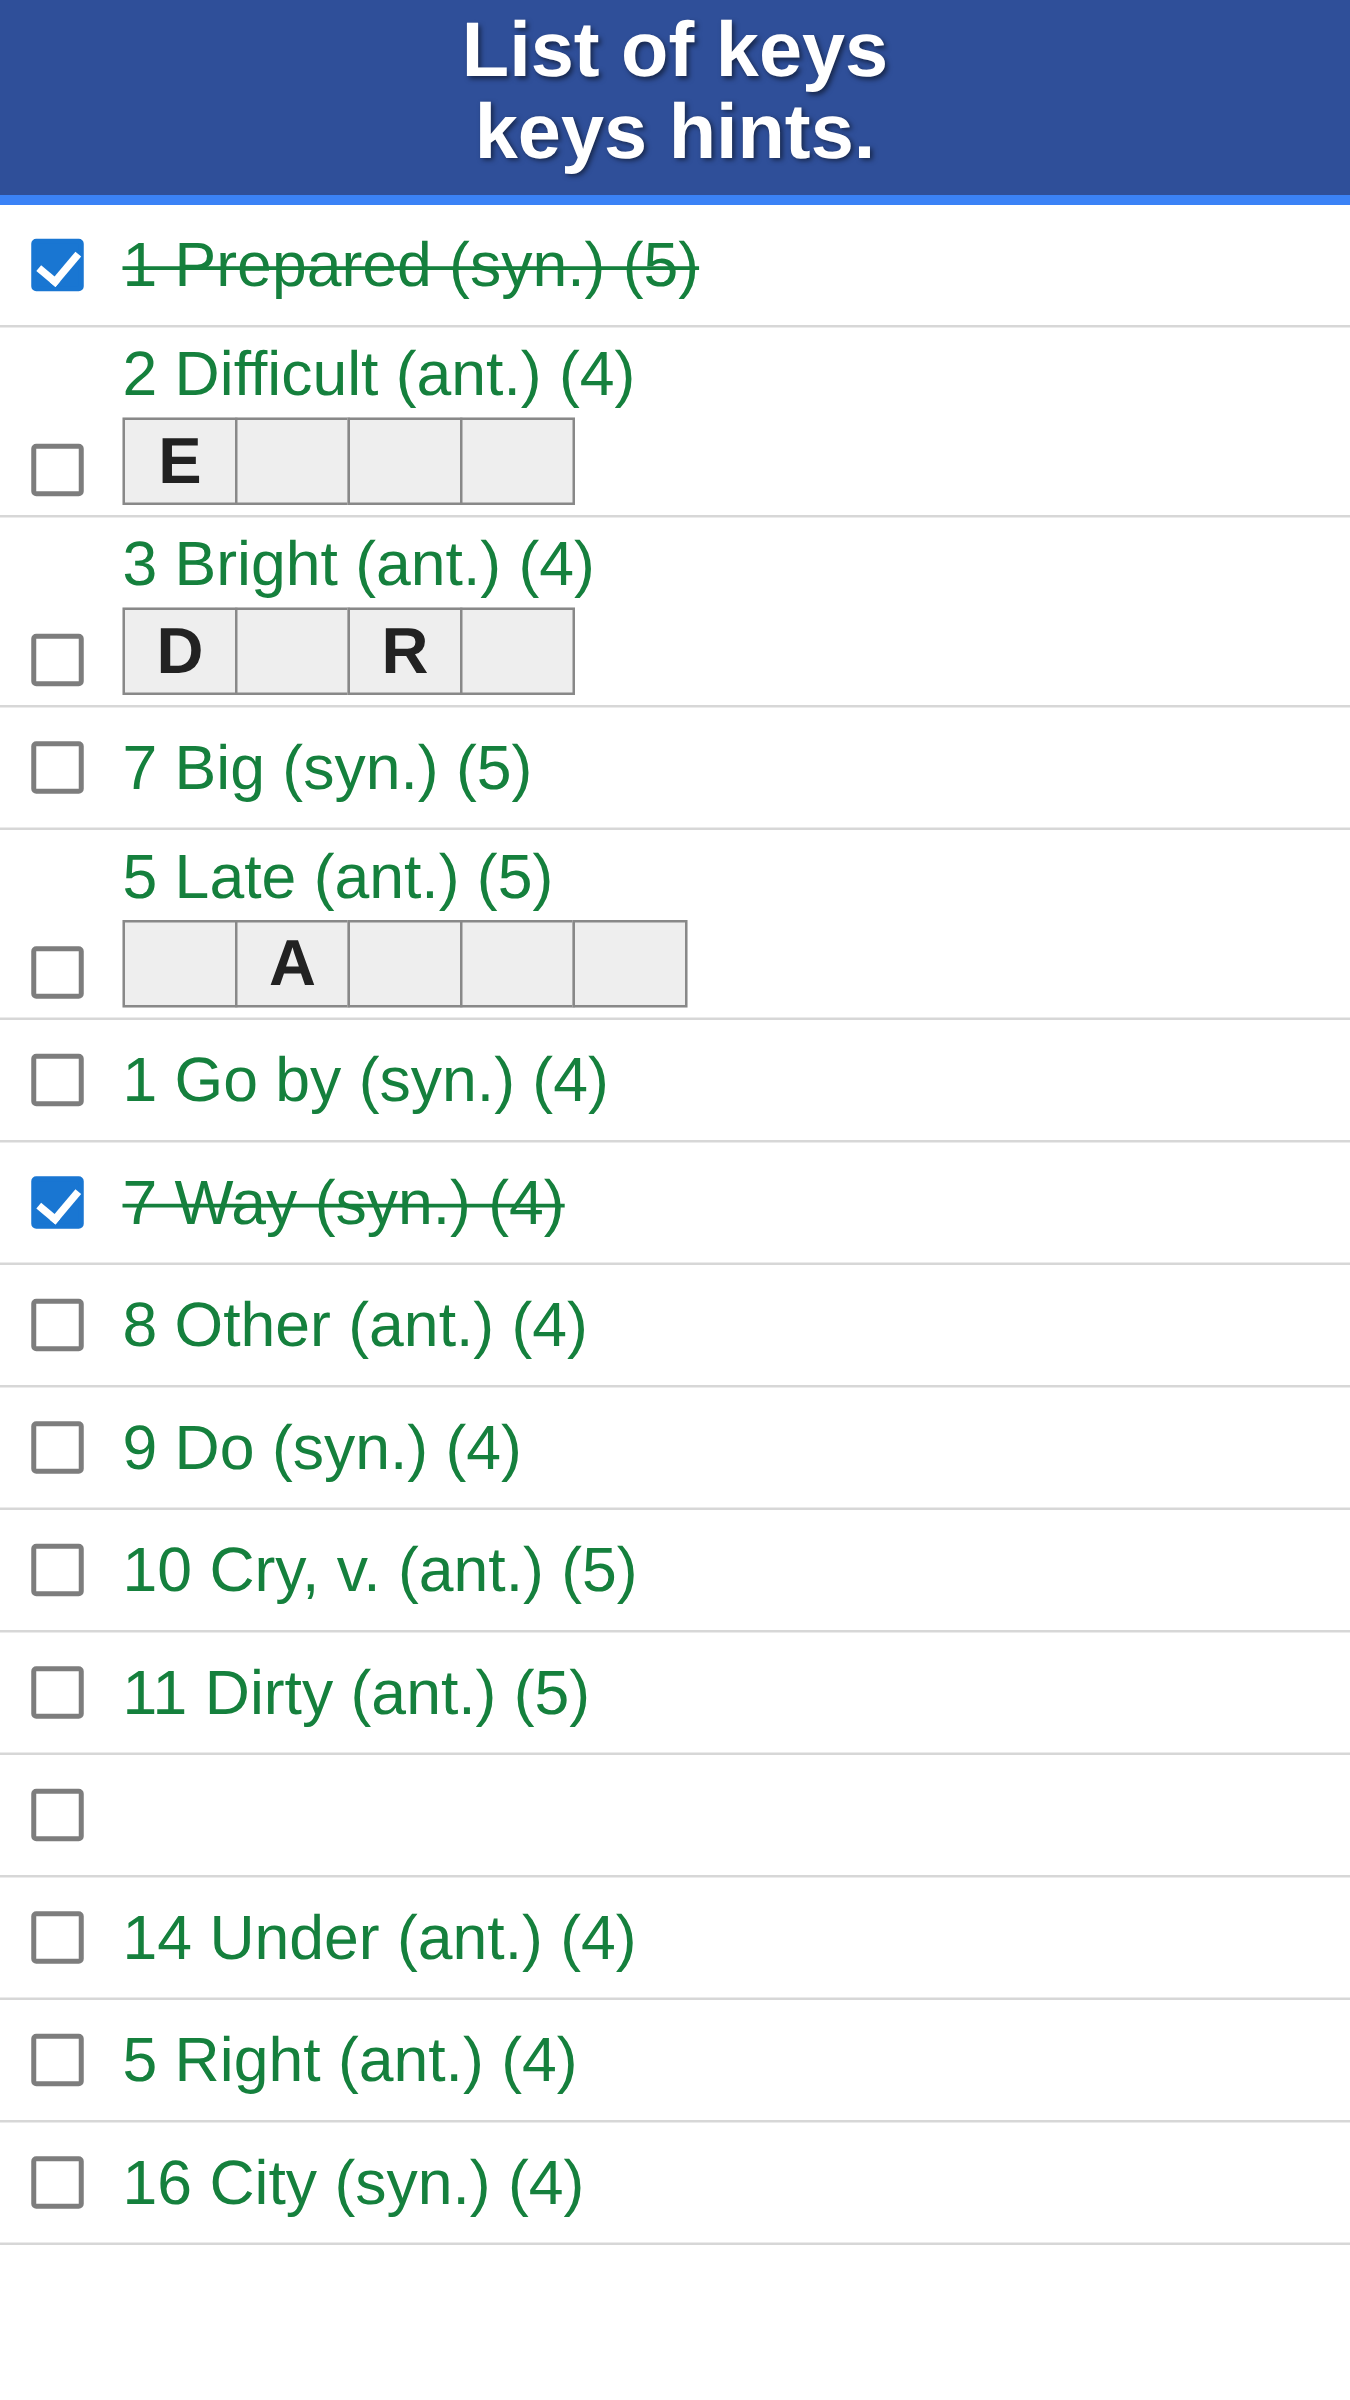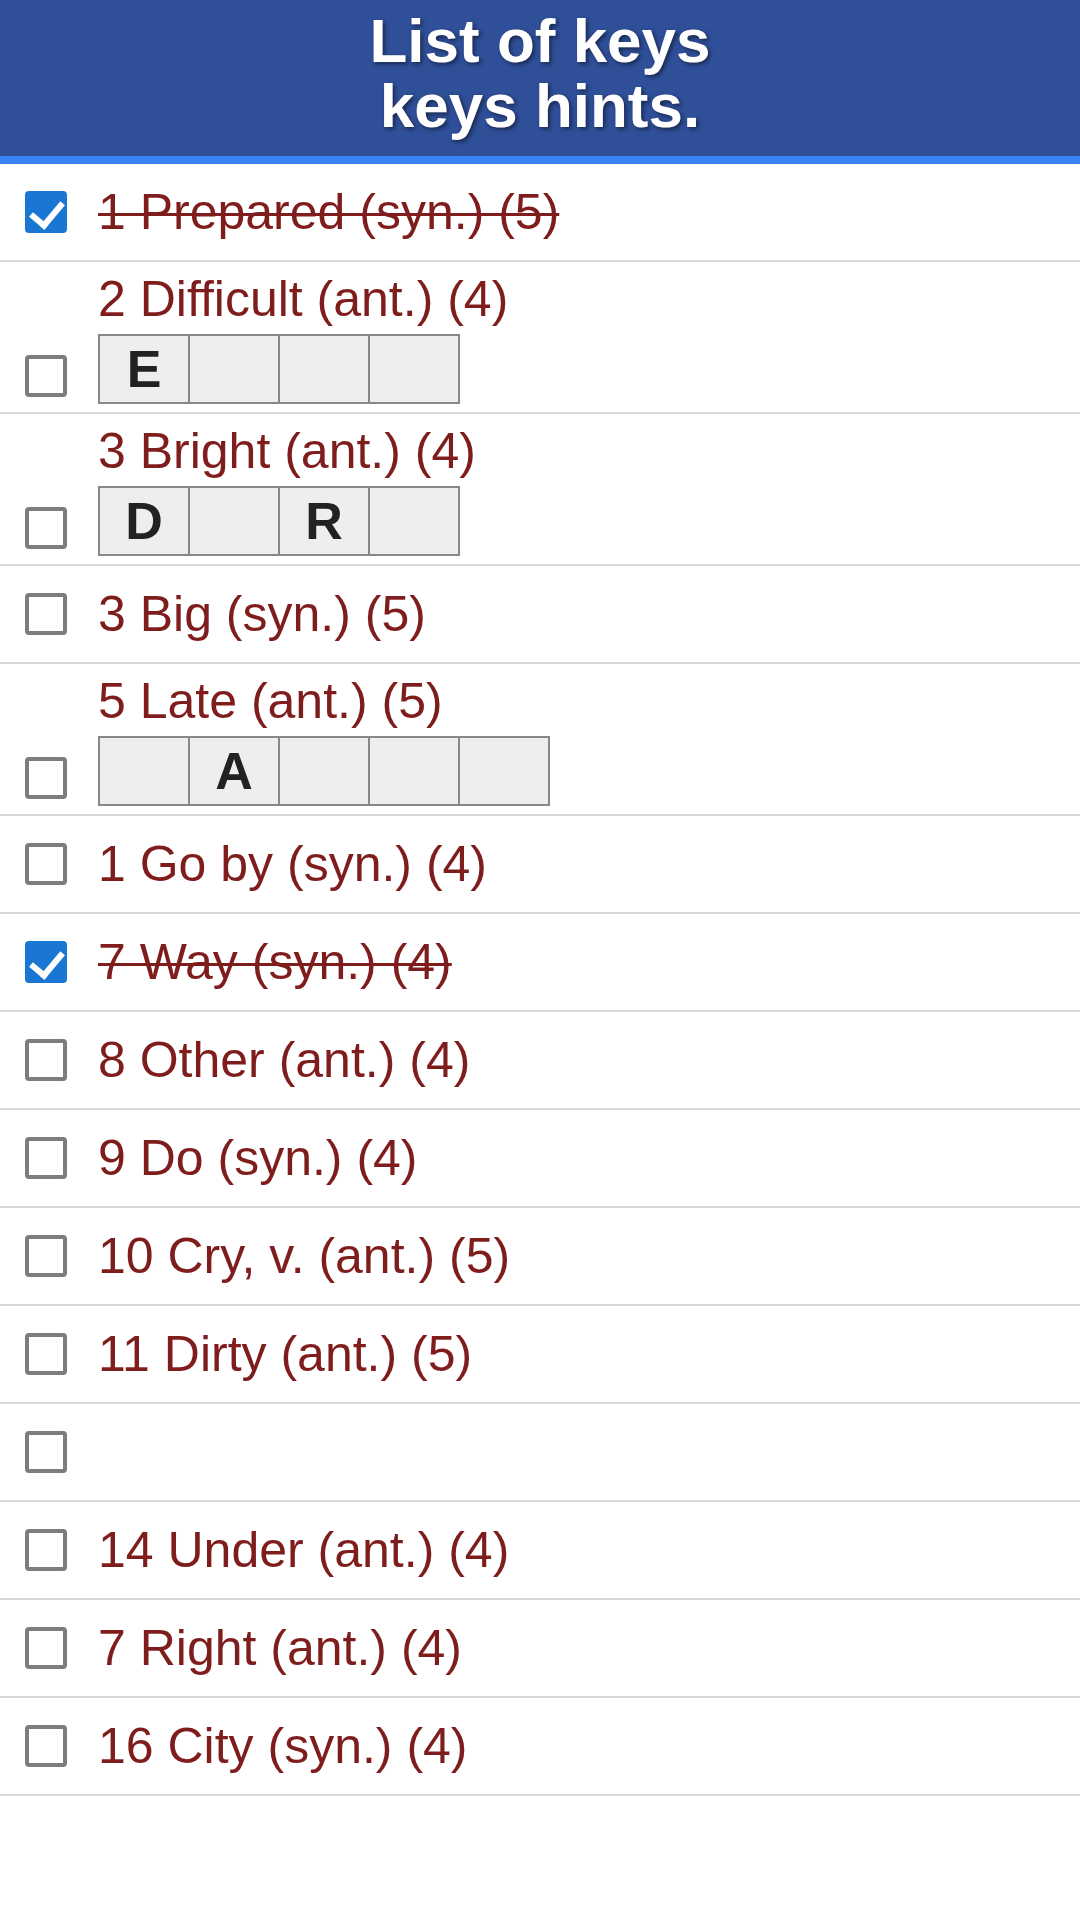--- a/index.html
+++ b/index.html
@@ -52,21 +52,21 @@
     position:absolute;
     left:8px; top:0px;
     width:14px; height:26px;
     border:solid #fff;
     border-width:0 6px 6px 0;
     transform:rotate(40deg);
   }
   .content { flex:1; display:flex; flex-direction:column; }
   .clue {
     font-size:50px;
-    color:#7f1d1d;
+    color:#15803d;
     font-weight:400;
   }
   .clue.done {
     text-decoration:line-through;
     text-decoration-thickness:3px;
   }
   .hint-cells {
     display:flex;
     margin-top:6px;
   }
@@ -125,21 +125,21 @@
           <div class="cell">R</div>
           <div class="cell"></div>
         </div>
       </div>
     </div>
     <div class="row">
       <div class="cbwrap">
         <div class="checkbox"></div>
       </div>
       <div class="content">
-        <div class="clue">3 Big (syn.) (5)</div>
+        <div class="clue">7 Big (syn.) (5)</div>
       </div>
     </div>
     <div class="row with-hint">
       <div class="cbwrap">
         <div class="checkbox"></div>
       </div>
       <div class="content">
         <div class="clue">5 Late (ant.) (5)</div>
         <div class="hint-cells">
           <div class="cell"></div>
@@ -209,21 +209,21 @@
       </div>
       <div class="content">
         <div class="clue">14 Under (ant.) (4)</div>
       </div>
     </div>
     <div class="row">
       <div class="cbwrap">
         <div class="checkbox"></div>
       </div>
       <div class="content">
-        <div class="clue">7 Right (ant.) (4)</div>
+        <div class="clue">5 Right (ant.) (4)</div>
       </div>
     </div>
     <div class="row">
       <div class="cbwrap">
         <div class="checkbox"></div>
       </div>
       <div class="content">
         <div class="clue">16 City (syn.) (4)</div>
       </div>
     </div>

